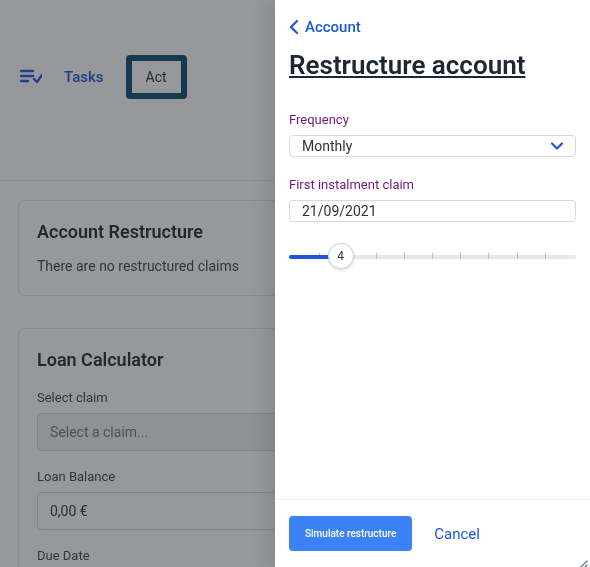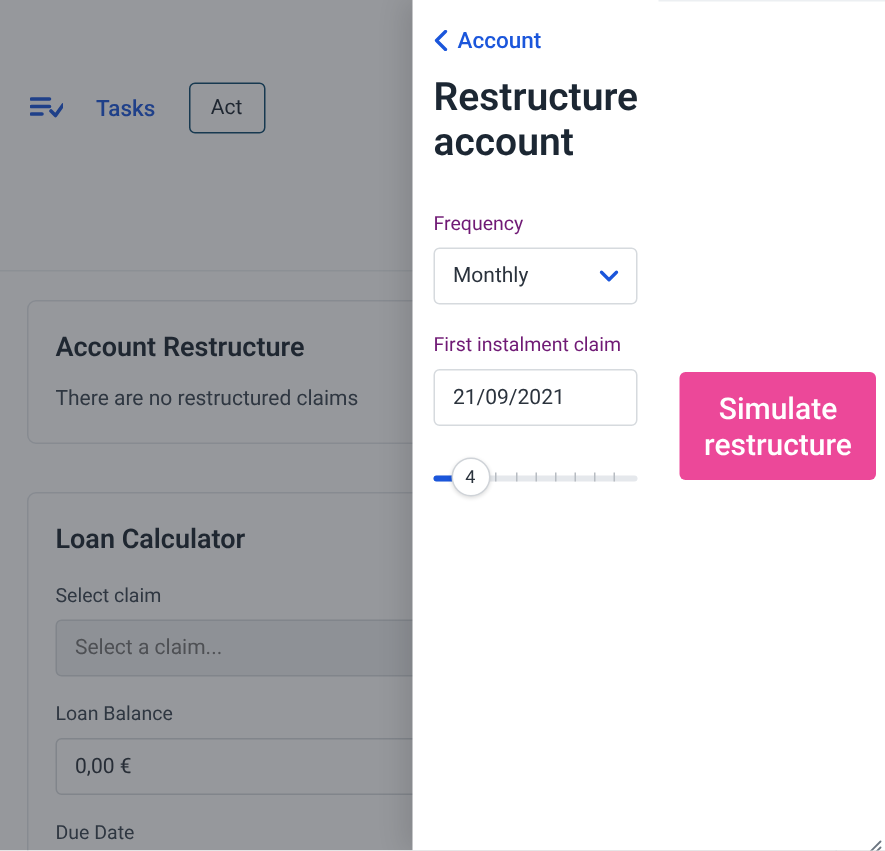--- a/index.html
+++ b/index.html
@@ -3,58 +3,58 @@
   <meta charset="utf-8">
   <style>
     * { box-sizing: border-box; margin: 0; padding: 0; font-family: -apple-system, BlinkMacSystemFont, "Segoe UI", Roboto, sans-serif; }
     html, body { width: 590px; height: 567px; overflow: hidden; position: relative; background: #fff; }
 
     .bg { position: absolute; inset: 0; background: #fff; }
     
     .toolbar { position: absolute; top: 55px; left: 20px; right: 0; display: flex; align-items: center; gap: 14px; }
     .tool-item { display: inline-flex; align-items: center; gap: 22px; color: #1b56db; font-size: 15px; font-weight: 500; cursor: pointer; }
     .tool-icon svg { display: block; }
-    .tool-action { margin-left: 8px; border: 1px solid #0c4a6e; border-radius: 4px; padding: 8px 14px; font-size: 14px; color: #1c2733; background: #fff; }
+    .tool-action { margin-left: 8px; border: 6px solid #0c4a6e; border-radius: 4px; padding: 8px 14px; font-size: 14px; color: #1c2733; background: #fff; }
 
     .hr { position: absolute; top: 180px; left: 0; right: 0; height: 1px; background: #eceff2; }
 
     .card { position: absolute; left: 18px; width: 540px; border: 1px solid #e3e6ea; border-radius: 6px; padding: 20px 18px; background: #fff; }
     .card1 { top: 200px; height: 96px; }
     .card1 h3 { font-size: 18px; font-weight: 600; color: #1c2733; margin-bottom: 16px; }
     .card1 p { font-size: 14px; color: #3a4552; }
 
     .card2 { top: 328px; padding: 20px 18px 10px; }
     .card2 h3 { font-size: 18px; font-weight: 600; color: #1c2733; margin-bottom: 20px; }
     .lbl { font-size: 13px; color: #3a4552; margin-bottom: 8px; display: block; }
     .fld { width: 100%; height: 38px; border: 1px solid #d6dade; border-radius: 4px; padding: 0 12px; font-size: 14px; color: #2b333d; background: #fff; margin-bottom: 18px; }
     .fld-claim { background: #f0f2f4; color: #8d949c; }
 
     .overlay { position: absolute; inset: 0; background: rgba(35,40,48,0.48); }
 
-    .panel { position: absolute; top: 0; right: 0; bottom: 0; width: 315px; background: #fff; box-shadow: -6px 0 18px rgba(0,0,0,0.12); display: flex; }
+    .panel { position: absolute; top: 0; right: 0; bottom: 0; width: 315px; background: #fff; box-shadow: -6px 0 18px rgba(0,0,0,0.12); display: flex; flex-direction: column; }
     .panel-top { padding: 18px 14px 0 14px; flex: 1; }
     .back { display: inline-flex; align-items: center; gap: 6px; color: #1b56db; font-size: 15px; font-weight: 500; cursor: pointer; margin-bottom: 14px; }
     .back svg { display: block; }
-    .panel-title { font-size: 26px; font-weight: 600; color: #1c2733; margin-bottom: 32px; }
+    .panel-title { font-size: 26px; font-weight: 600; color: #1c2733; margin-bottom: 32px; text-decoration: underline; }
 
     .plabel { font-size: 13px; color: #701a75; margin-bottom: 8px; display: block; }
     .pfield-wrap { position: relative; margin-bottom: 20px; }
-    .pfield { width: 100%; height: 38px; border: 1px solid #d6dade; border-radius: 4px; padding: 0 12px; font-size: 14px; color: #2b333d; background: #fff; }
+    .pfield { width: 100%; height: 22px; border: 1px solid #d6dade; border-radius: 4px; padding: 0 12px; font-size: 14px; color: #2b333d; background: #fff; }
     .chev { position: absolute; right: 12px; top: 50%; transform: translateY(-50%); pointer-events: none; }
 
     .slider-wrap { position: relative; margin-top: 6px; margin-bottom: 18px; height: 28px; }
     .track { position: absolute; top: 13px; left: 0; right: 0; height: 4px; background: #e5e8ec; border-radius: 2px; }
     .track-ticks { position: absolute; top: 11px; left: 0; right: 0; height: 8px; display: flex; justify-content: space-between; padding: 0 2px; }
     .tick { width: 1px; height: 6px; background: #b7bcc2; }
     .tick:first-child, .tick:last-child { background: transparent; }
     .fill { position: absolute; top: 13px; left: 0; width: 18%; height: 4px; background: #1b56db; border-radius: 2px; }
     .thumb { position: absolute; top: 50%; left: 18%; transform: translate(-50%, -50%); width: 26px; height: 26px; border-radius: 50%; background: #fff; border: 1px solid #cfd3d8; box-shadow: 0 1px 3px rgba(0,0,0,0.15); display: flex; align-items: center; justify-content: center; font-size: 12px; color: #2b333d; }
 
     .panel-footer { border-top: 1px solid #eceff2; padding: 16px 14px; display: flex; align-items: center; gap: 22px; }
-    .btn-primary { background: #ec4899; color: #fff; border: none; border-radius: 4px; padding: 12px 16px; font-size: 20px; font-weight: 500; cursor: pointer; }
+    .btn-primary { background: #3b82f6; color: #fff; border: none; border-radius: 4px; padding: 12px 16px; font-size: 10px; font-weight: 500; cursor: pointer; }
     .btn-link { background: none; border: none; color: #1b56db; font-size: 15px; cursor: pointer; text-align: right; }
 
     .resize-handle { position: absolute; right: 2px; bottom: 2px; width: 10px; height: 10px; }
   </style>
 </head>
 <body>
 
 <div class="bg">
 
   <div class="toolbar">

